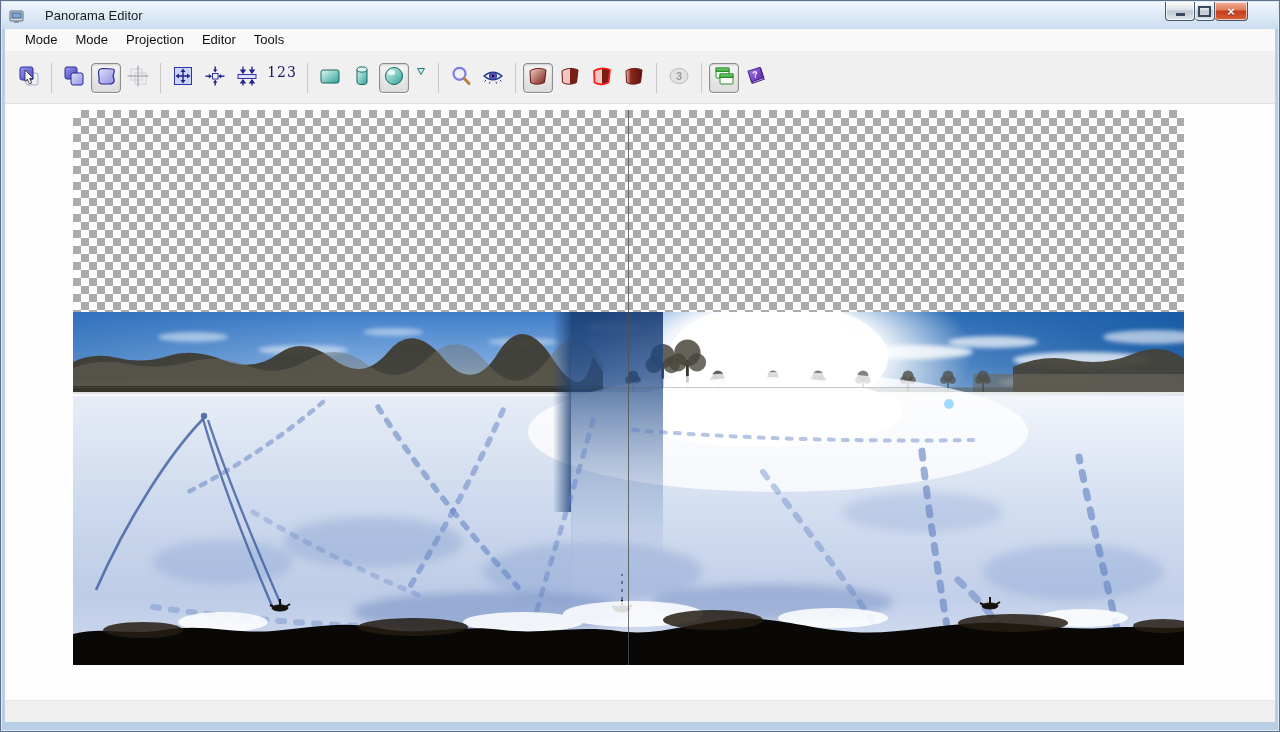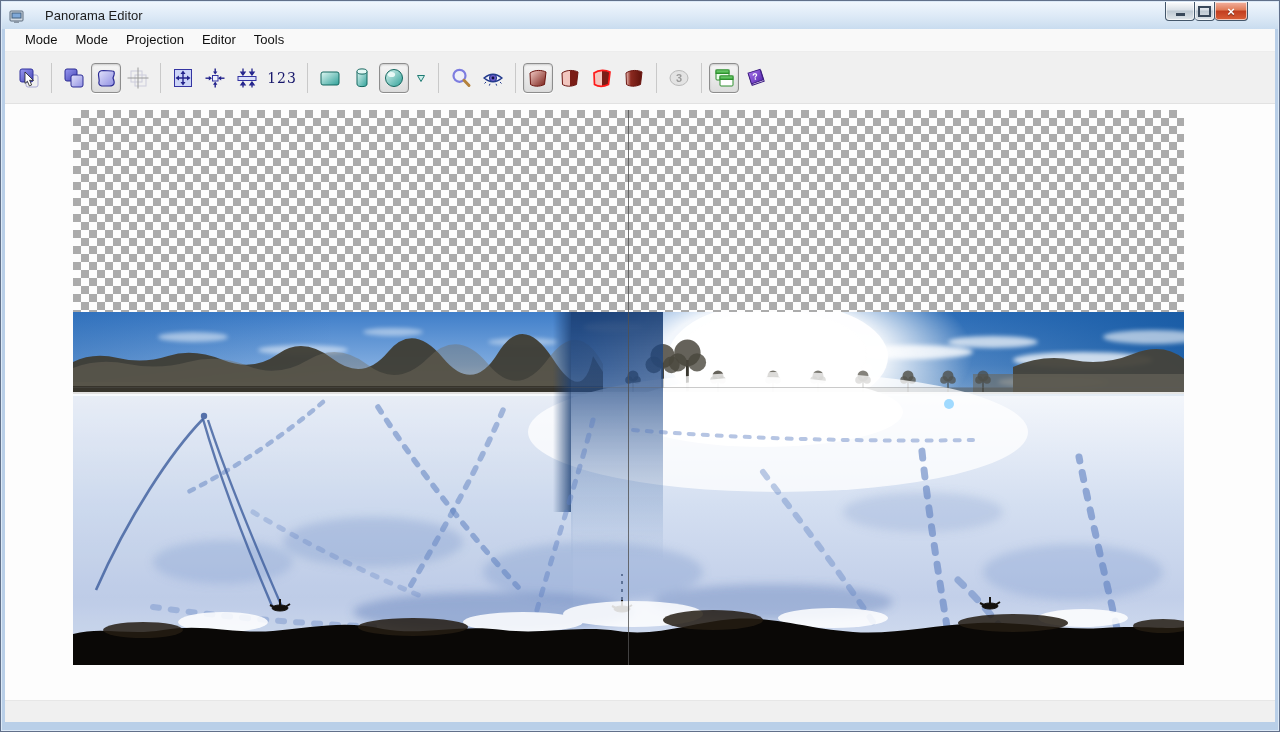--- a/index.html
+++ b/index.html
@@ -27,21 +27,21 @@
   
   #client{position:absolute;left:4px;top:28px;right:4px;bottom:9px;
     background:#fdfdfd;display:flex;flex-direction:column;}
   #menubar{height:22px;background:#f9f9f9;border-bottom:1px solid #ededed;
     display:flex;align-items:center;font-size:13px;color:#111;}
   .menu-item{padding:0 9px;line-height:22px;}
   .menu-item:first-child{padding-left:20px;}
   #toolbar{height:51px;background:#f0f0f0;border-bottom:1px solid #e2e2e2;
     display:flex;align-items:center;padding-left:8px;}
   .tsep{width:1px;height:30px;background:#c9c9c9;margin:0 6px;}
-  .tbtn{width:30px;height:30px;display:flex;align-items:center;justify-content:center;
+  .tbtn{width:30px;height:30px;display:flex;justify-content:center;
     border:1px solid transparent;border-radius:4px;box-sizing:border-box;margin:0 1px;}
   .tbtn.pressed{border:1px solid #8d8d8d;
     background:linear-gradient(#f6f6f6,#dcdcdc);
     box-shadow:inset 0 1px 2px rgba(0,0,0,.18),0 1px 0 #fff;}
   .tbtn.disabled{opacity:.55;}
   .tbtn.narrow{width:20px;}
   .tbtn.wide{width:36px;}
   .num-label{font-family:"DejaVu Serif",serif;font-size:14px;color:#17176b;letter-spacing:1px;}
   
   #canvas{flex:1;position:relative;background:#fdfdfd;overflow:hidden;}

